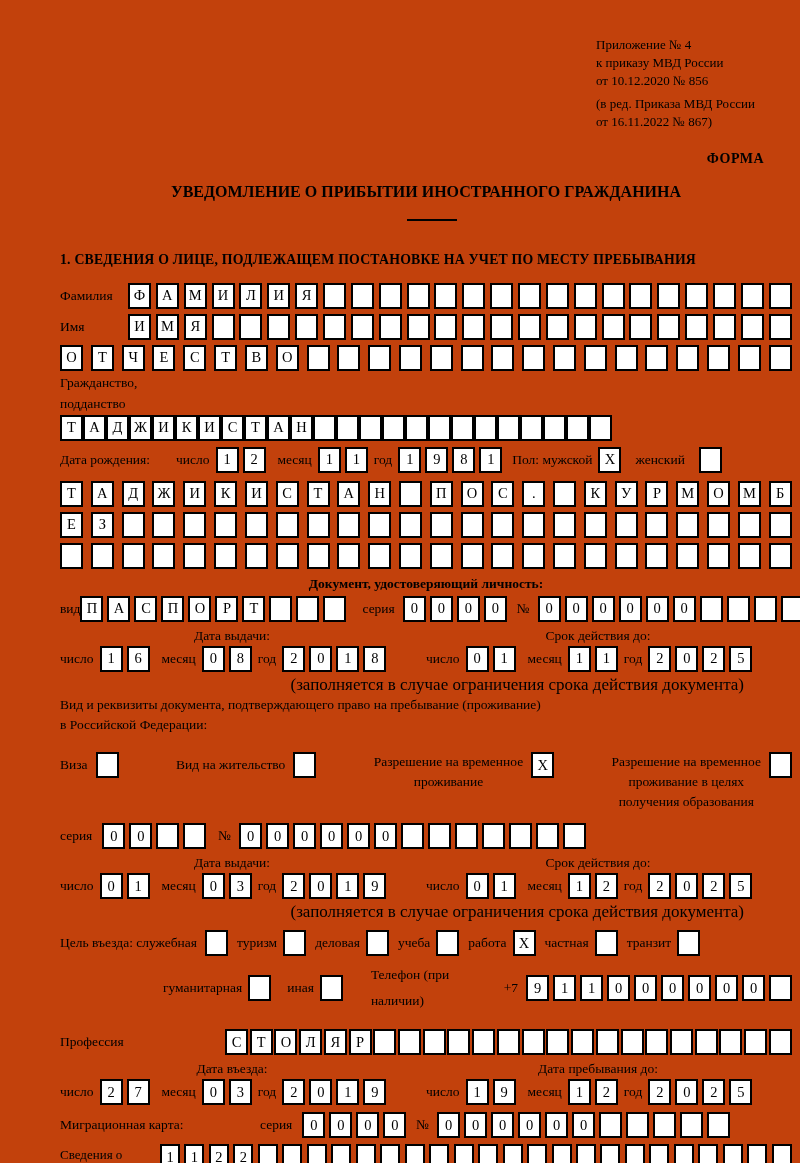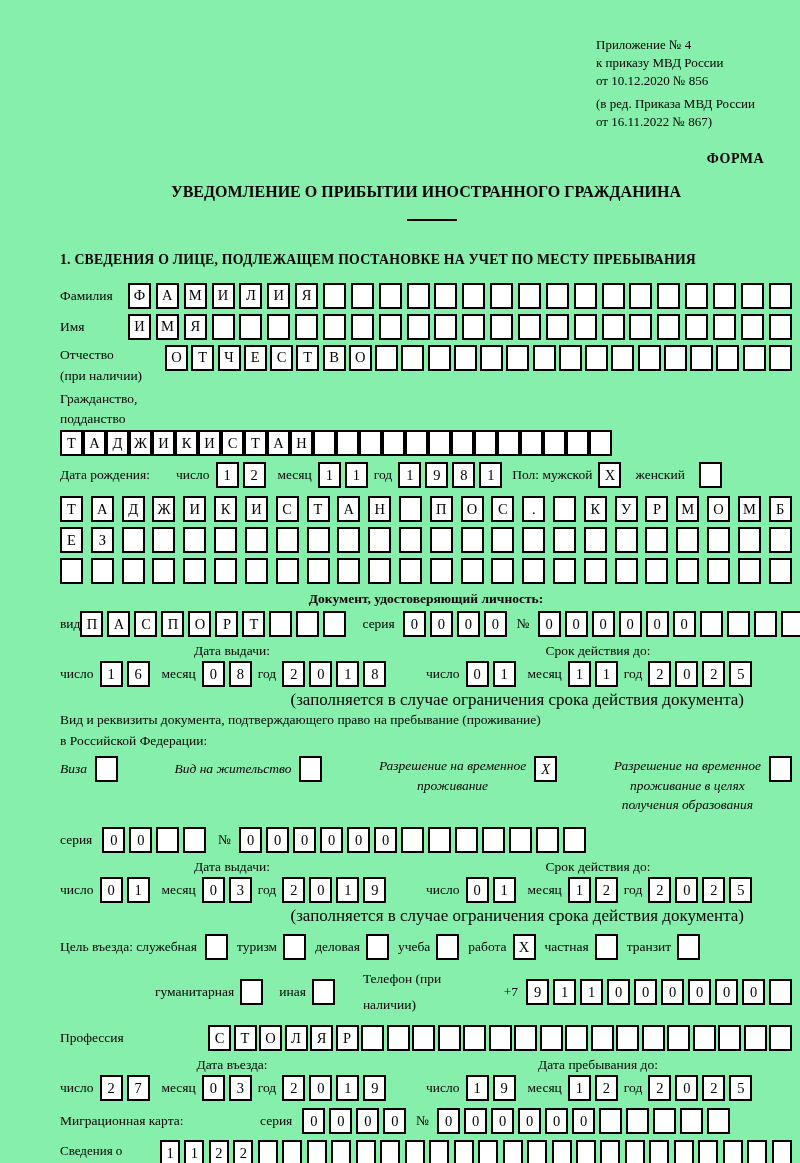--- a/index.html
+++ b/index.html
@@ -1,20 +1,20 @@
 <!DOCTYPE html>
 <html><head>
 <meta charset="utf-8">
 <style>
   * { box-sizing: border-box; }
   html, body { margin:0; padding:0; background:#ffffff; }
   .page {
     position: relative;
     width: 800px; height: 1163px;
-    background: #86efac;
+    background: #c2410c;
     color: #000;
     font-family: "Liberation Serif", "DejaVu Serif", serif;
     font-size: 13.5px;
     padding: 36px 8px 10px 60px;
     overflow: hidden;
   }
   .content { width: 732px; }
 
   
   .hdr { margin-left: auto; width: 196px; font-size: 13px; line-height: 1.38; }
@@ -67,21 +67,21 @@
   .dates-hdr .dh.r { width: 53%; }
   .dates-row { display: flex; margin-top: 2px; align-items: center; }
   .half { width: 47%; display: flex; align-items: center; }
   .half.r { width: 53%; padding-left: 22px; }
   .dlbl { line-height: 26px; margin-right: 6px; }
   .ml14 { margin-left: 12px; }
   .note-right { font-size: 17px; text-align: right; padding-right: 48px; margin-top: 3px; }
 
   .para { margin-top: 0; line-height: 1.55; }
 
-  .permits { display: flex; margin-top: 4px; justify-content: space-between; align-items: flex-start; font-style: italic; }
+  .permits { display: flex; margin-top: 16px; justify-content: space-between; align-items: flex-start; }
   .permit-item { display: flex; align-items: flex-start; gap: 8px; }
   .permit-lines { display: flex; flex-direction: column; text-align: center; line-height: 1.45; }
 
   .opt { display: inline-flex; align-items: center; gap: 6px; margin-left: 9px; }
   .opt:first-of-type { margin-left: 6px; }
 </style>
 </head>
 <body>
 
 <div class="page">
@@ -160,24 +160,20 @@
           <span class="cell"></span>
           <span class="cell"></span>
           <span class="cell"></span>
           <span class="cell"></span>
           <span class="cell"></span>
           <span class="cell"></span>
         </span>
     </div>
 
     <div class="char-row">
-      <span class="lbl2 w105">
-        <span>Отчество</span>
-        <span>(при наличии)</span>
-      </span>
       <span class="boxes spread">
           <span class="cell">О</span>
           <span class="cell">Т</span>
           <span class="cell">Ч</span>
           <span class="cell">Е</span>
           <span class="cell">С</span>
           <span class="cell">Т</span>
           <span class="cell">В</span>
           <span class="cell">О</span>
           <span class="cell"></span>
@@ -550,21 +546,21 @@
         <span>частная</span>
         <span class="cell"></span>
       </span>
       <span class="opt">
         <span>транзит</span>
         <span class="cell"></span>
       </span>
     </div>
 
     <div class="inline-row" style="margin-top:6px; padding-left:95px;">
-      <span class="opt" style="margin-left:0;">
+      <span class="opt" style="margin-left:8px;">
         <span>гуманитарная</span>
         <span class="cell"></span>
       </span>
       <span class="opt" style="margin-left:16px;">
         <span>иная</span>
         <span class="cell"></span>
       </span>
       <span class="t" style="margin-left:28px;">Телефон (при наличии)</span>
       <span class="t" style="margin-left:22px; margin-right:8px;">+7</span>
       <span class="boxes inline">
@@ -574,21 +570,21 @@
           <span class="cell">0</span>
           <span class="cell">0</span>
           <span class="cell">0</span>
           <span class="cell">0</span>
           <span class="cell">0</span>
           <span class="cell">0</span>
           <span class="cell"></span>
         </span>
     </div>
 
-    <div class="char-row" style="margin-top:7px;">
+    <div class="char-row" style="margin-top:15px;gap:17px;">
       <span class="lbl w148">Профессия</span>
       <span class="boxes spread">
           <span class="cell">С</span>
           <span class="cell">Т</span>
           <span class="cell">О</span>
           <span class="cell">Л</span>
           <span class="cell">Я</span>
           <span class="cell">Р</span>
           <span class="cell"></span>
           <span class="cell"></span>

